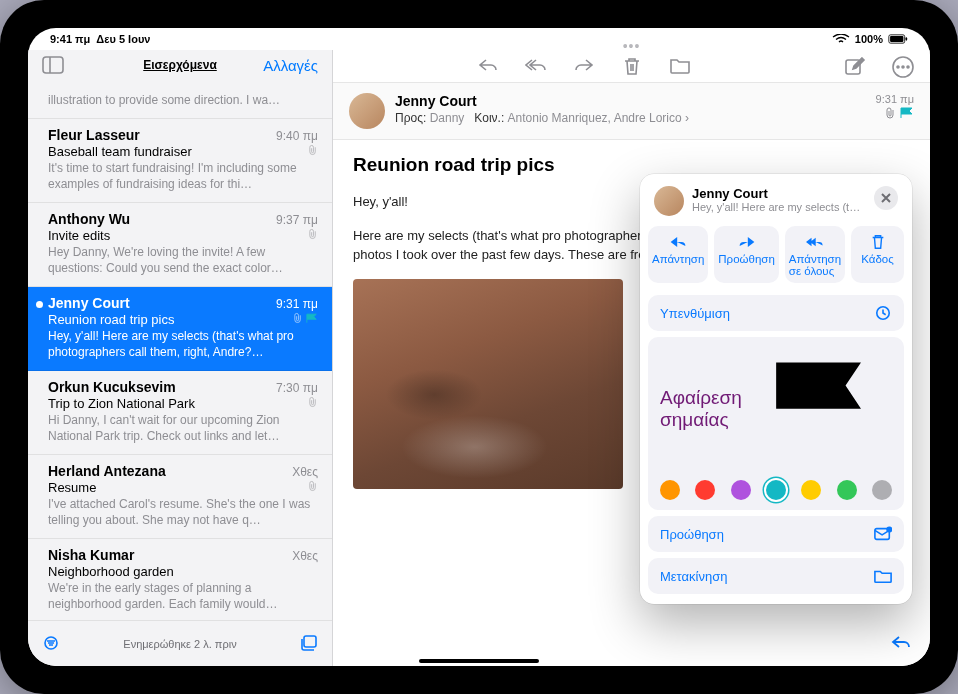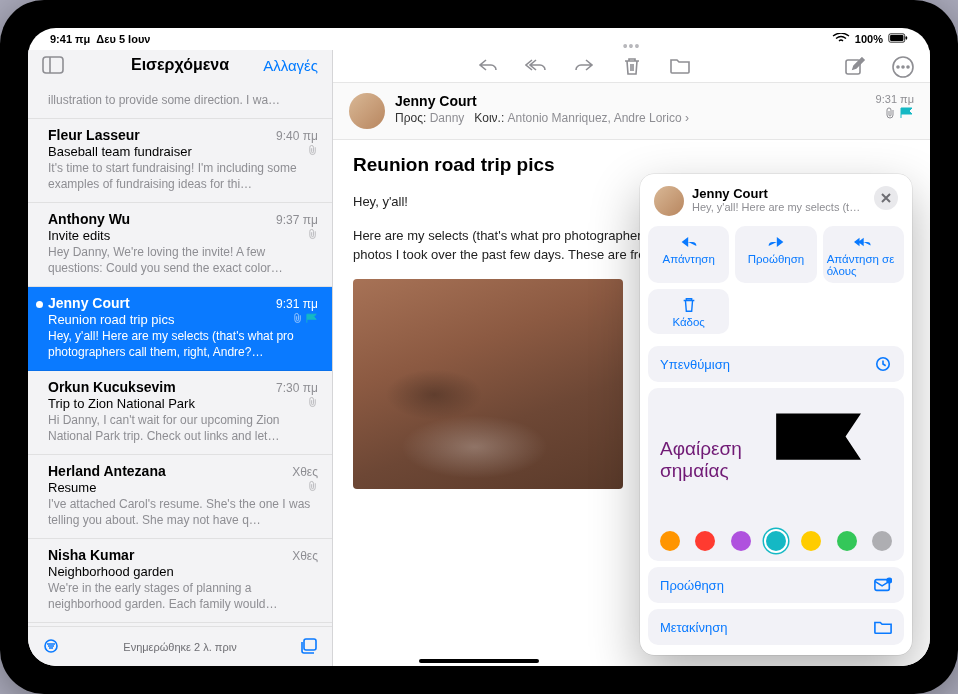--- a/index.html
+++ b/index.html
@@ -15,36 +15,36 @@
   border-radius: 28px; overflow: hidden; position: relative;
   display: flex; flex-direction: column;
 }
 
 
 .statusbar {
   height: 22px; display: flex; justify-content: space-between;
   align-items: center; padding: 0 22px; font-size: 11px; font-weight: 600;
   color: #000;
 }
-.statusbar .right { display: flex; gap: 5px; }
+.statusbar .right { display: flex; align-items: center; gap: 5px; }
 .sb-icon { height: 10px; }
 
 
 .app { flex: 1; display: flex; min-height: 0; }
 
 
 .sidebar {
   width: 305px; border-right: 1px solid rgba(0,0,0,.12);
   display: flex; flex-direction: column; background: #f3f3f5;
 }
 .sb-header {
   display: flex; align-items: center; justify-content: space-between;
   padding: 6px 14px 8px; position: relative;
 }
-.sb-title { font-size: 16px; font-weight: 700; position: absolute; left: 50%; transform: translateX(-50%); }
+.sb-title { font-size: 12px; font-weight: 700; position: absolute; left: 50%; transform: translateX(-50%); text-decoration: underline; }
 .sb-edit { color: #007aff; font-size: 15px; }
 .sb-toggle { width: 22px; height: 18px; }
 .sb-toggle svg, .tb-btn svg { stroke: #8e8e93; stroke-width: 1.6; fill: none; }
 
 .list { flex: 1; overflow: hidden; }
 .msg {
   padding: 8px 14px 10px 20px; border-bottom: 1px solid rgba(0,0,0,.08);
   position: relative; cursor: pointer;
 }
 .msg .row1 { display: flex; justify-content: space-between; align-items: baseline; }
@@ -56,21 +56,21 @@
 .msg .flag { width: 12px; height: 10px; }
 
 .msg.sel { background: #0a7aff; }
 .msg.sel .from, .msg.sel .subj, .msg.sel .time, .msg.sel .prev { color: #fff; }
 .msg.sel::before {
   content: ""; position: absolute; left: 8px; top: 14px; width: 7px; height: 7px;
   background: #fff; border-radius: 50%;
 }
 
 .sb-footer {
-  height: 40px; display: flex; align-items: center; justify-content: space-between;
+  height: 46px; display: flex; align-items: center; justify-content: space-between;
   padding: 0 14px; font-size: 11px; color: #6e6e73; border-top: 1px solid rgba(0,0,0,.08);
 }
 .sb-footer svg { stroke: #0a7aff; stroke-width: 1.6; fill: none; }
 
 
 .main { flex: 1; display: flex; flex-direction: column; min-width: 0; background: #fff; position: relative; }
 .toolbar {
   display: flex; align-items: center; justify-content: center; gap: 26px;
   padding: 6px 16px; position: relative;
 }
@@ -112,21 +112,21 @@
   content: ""; position: absolute; bottom: -8px; right: 26px;
   border: 8px solid transparent; border-top-color: #fff;
 }
 .pop-hdr { display:flex; gap:8px; align-items:flex-start; padding: 2px 6px 10px; }
 .pop-hdr .info { flex:1; min-width:0; }
 .pop-hdr .nm { font-size: 13px; font-weight: 700; }
 .pop-hdr .pv { font-size: 11px; color:#8e8e93; white-space:nowrap; overflow:hidden; text-overflow:ellipsis; }
 .pop-close { width:24px; height:24px; border-radius:50%; background:#e9e9ec; display:flex; align-items:center; justify-content:center; cursor:pointer; flex-shrink:0; }
 .pop-close svg { stroke:#6e6e73; stroke-width:2; }
 
-.pop-grid { display:grid; grid-template-columns:1fr 1fr 1fr; gap:6px; padding: 0 0 6px; }
+.pop-grid { display:grid; grid-template-columns:1fr 1fr 1fr 1fr; gap:6px; padding: 0 0 6px; }
 .pop-btn {
   background:#f2f2f7; border-radius:10px; padding:8px 4px 6px;
   display:flex; flex-direction:column; align-items:center; gap:3px;
   cursor:pointer; font-size:11.5px; color:#0a7aff;
 }
 .pop-btn svg { width:18px; height:16px; stroke:#0a7aff; fill:#0a7aff; }
 
 .pop-row {
   background:#f2f2f7; border-radius:10px; margin:6px 0;
   padding:10px 12px; display:flex; align-items:center; justify-content:space-between;

